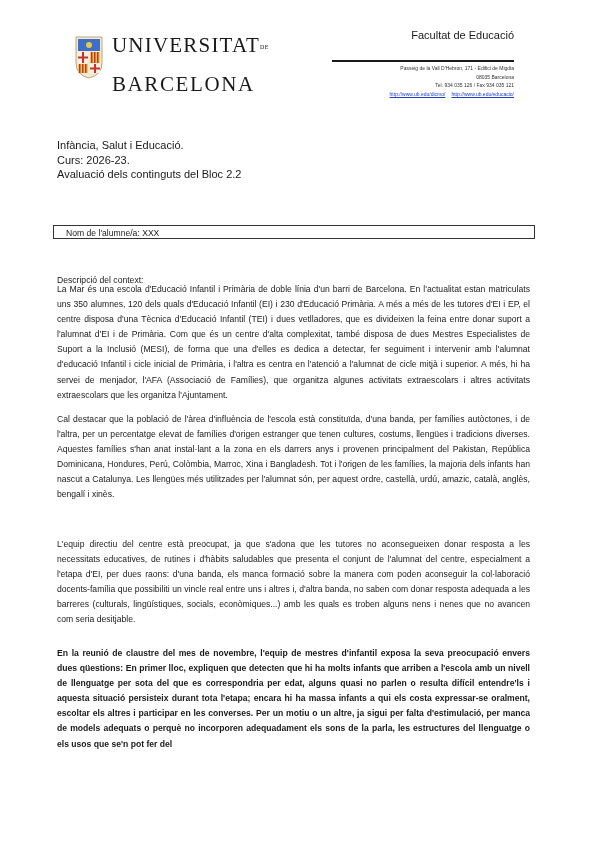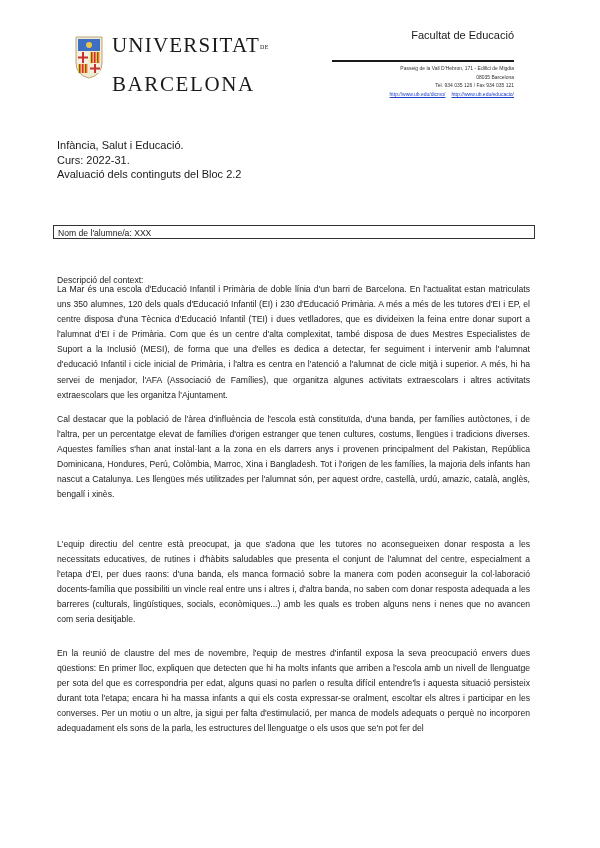--- a/index.html
+++ b/index.html
@@ -16,27 +16,27 @@
   .header-right { position: absolute; right: 86px; top: 28px; text-align: left; margin-left: 8px; }
   .fac { font-size: 11px; line-height: 14px; margin-bottom: 4px; }
   .dept { font-size: 11px; line-height: 14px; }
   .hr { position: absolute; left: 332px; width: 182px; top: 60px; height: 2px; background: #1a1a1a; }
   .addr { position: absolute; right: 86px; top: 64px; text-align: right; font-size: 5px; line-height: 8.6px; color: #333; }
   .addr a { color: #1a3cc8; text-decoration: underline; }
   .addr .sep { display: inline-block; width: 6px; }
 
   .meta { position: absolute; left: 57px; top: 138px; font-size: 11px; line-height: 14.5px; }
   .namebox { position: absolute; left: 53px; top: 225px; width: 482px; height: 14px;
-             border: 1.2px solid #333; font-size: 8.6px; line-height: 14px; padding-left: 4px; box-sizing: border-box; }
+             border: 1.2px solid #333; font-size: 8.6px; line-height: 14px; padding-left: 12px; box-sizing: border-box; }
   .section-label { position: absolute; left: 57px; top: 275px; font-size: 8.6px; }
   .body { position: absolute; left: 57px; width: 473px; font-size: 8.6px; line-height: 15.1px; text-align: justify; }
   .p1 { top: 282px; }
   .p2 { top: 412px; }
   .p3 { top: 537px; }
-  .p4 { top: 646px; }
+  .p4 { top: 646px; font-weight: bold; }
   .body p { margin: 0; }
 </style>
 </head>
 <body>
 
 <div class="logo">
   <svg class="shield" viewBox="0 0 30 46">
     <path d="M2 4 L28 4 L28 30 Q28 42 15 45 Q2 42 2 30 Z" fill="#f3ead2" stroke="#b8a57a" stroke-width="1"></path>
     <rect x="4" y="6" width="22" height="12" fill="#3f6fc4"></rect>
     <circle cx="15" cy="12" r="3" fill="#e8c84a"></circle>
@@ -69,21 +69,21 @@
   <div>Passeig de la Vall D'Hebron, 171 - Edifici de Migdia</div>
   <div>08035 Barcelona</div>
   <div>Tel. 934 035 126 / Fax 934 035 121</div>
   <div>
     <a>http://www.ub.edu/dicmo/</a><span class="sep"></span><a>http://www.ub.edu/educacio/</a>
   </div>
 </div>
 
 <div class="meta">
   <div>Infància, Salut i Educació.</div>
-  <div>Curs: 2022-31.</div>
+  <div>Curs: 2026-23.</div>
   <div>Avaluació dels continguts del Bloc 2.2</div>
 </div>
 
 <div class="namebox">Nom de l'alumne/a:  XXX</div>
 
 <div class="section-label">Descripció del context:</div>
 
 <div class="body p1">
     <p>La Mar és una escola d'Educació Infantil i Primària de doble línia d'un barri de Barcelona. En l'actualitat estan matriculats uns 350 alumnes, 120 dels quals d'Educació Infantil (EI) i 230 d'Educació Primària. A més a més de les tutores d'EI i EP, el centre disposa d'una Tècnica d'Educació Infantil (TEI) i dues vetlladores, que es divideixen la feina entre donar suport a l'alumnat d'EI i de Primària. Com que és un centre d'alta complexitat, també disposa de dues Mestres Especialistes de Suport a la Inclusió (MESI), de forma que una d'elles es dedica a detectar, fer seguiment i intervenir amb l'alumnat d'educació Infantil i cicle inicial de Primària, i l'altra es centra en l'atenció a l'alumnat de cicle mitjà i superior. A més, hi ha servei de menjador, l'AFA (Associació de Famílies), que organitza algunes activitats extraescolars i altres activitats extraescolars que les organitza l'Ajuntament.</p>
   </div>

